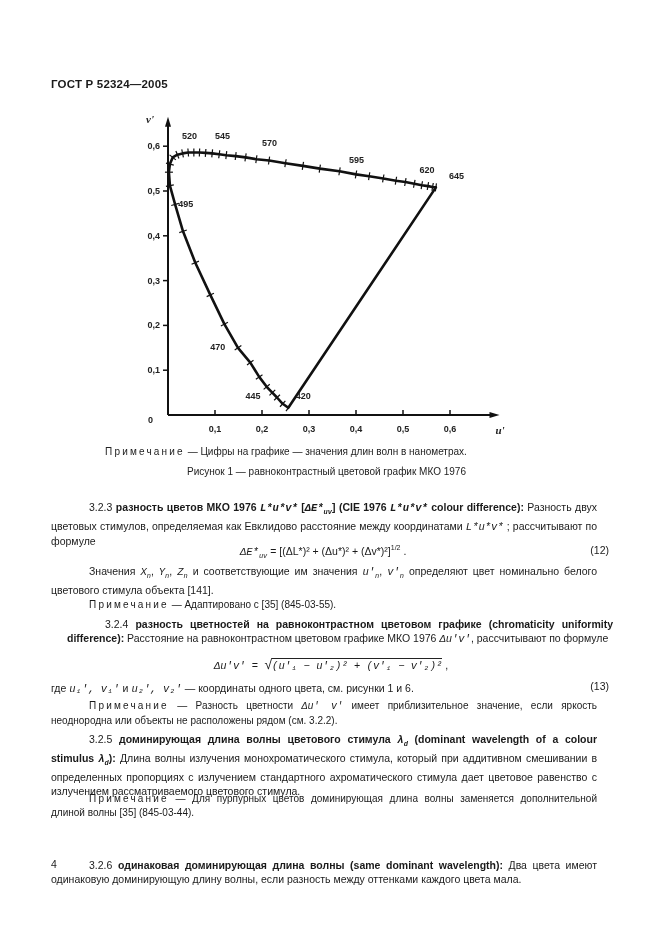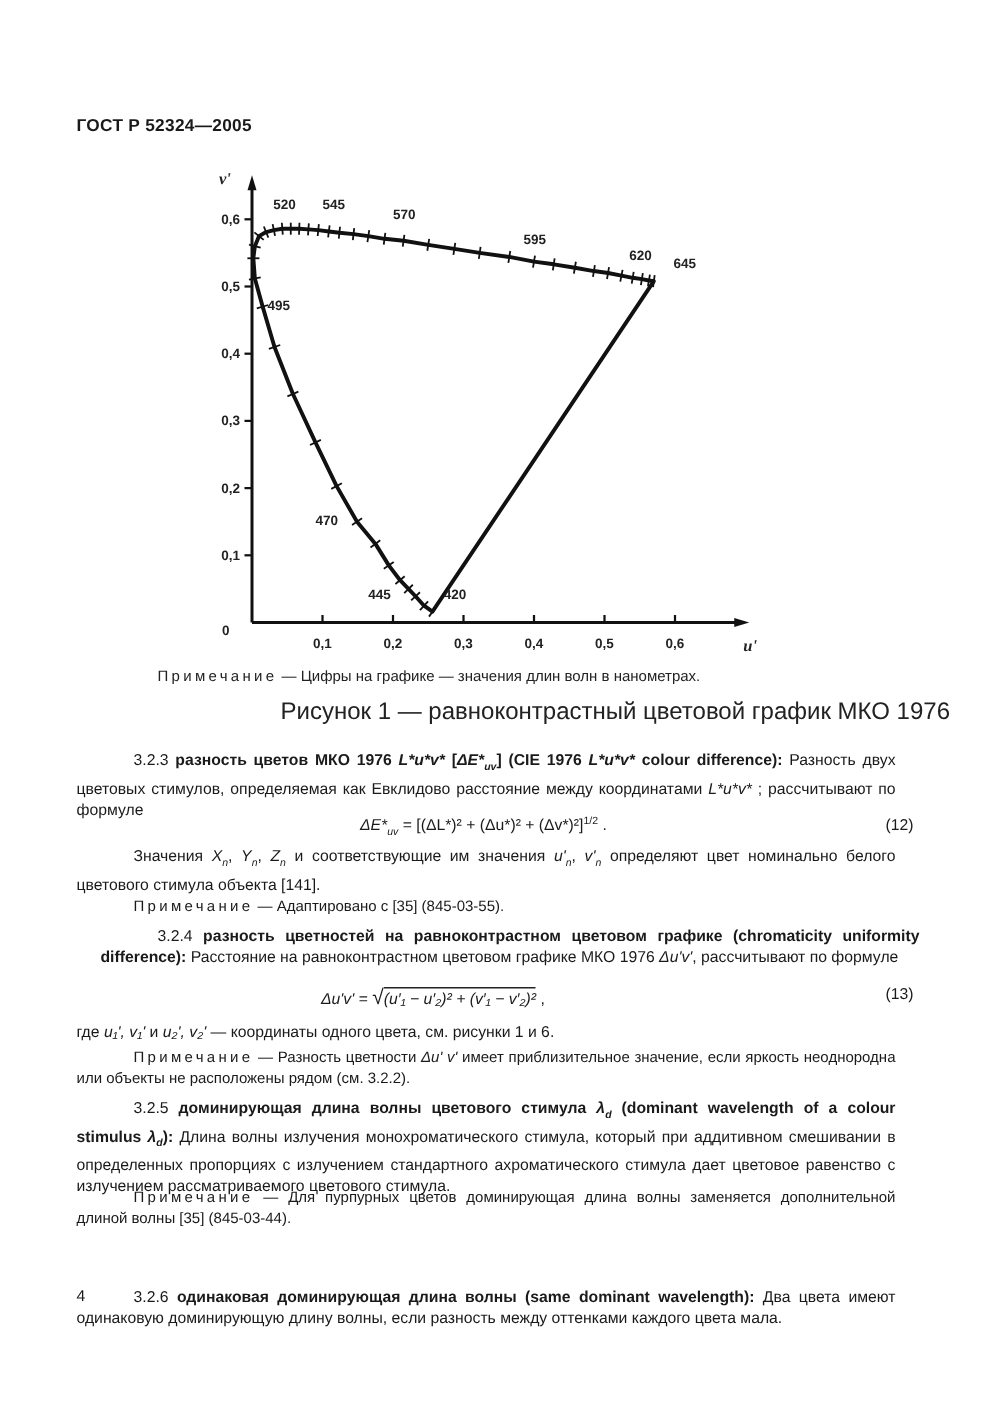--- a/index.html
+++ b/index.html
@@ -5,25 +5,25 @@
   html, body { margin: 0; padding: 0; background: #ffffff; }
   body { width: 661px; height: 936px; position: relative; overflow: hidden;
          font-family: "Liberation Sans", sans-serif; color: #1a1a1a; }
   .hdr { position: absolute; left: 51px; top: 78px; font-weight: bold; font-size: 11.5px; letter-spacing: 0.2px; }
   #chart { position: absolute; left: 0; top: 0; }
   .tick-label { font-family: "Liberation Sans", sans-serif; font-size: 9px; font-weight: bold; fill: #222; }
   .wl-label { font-family: "Liberation Sans", sans-serif; font-size: 9px; font-weight: bold; fill: #222; }
   .axis-label { font-family: "Liberation Serif", serif; font-style: italic; font-size: 11px; font-weight: bold; fill: #222; }
   .note { position: absolute; font-size: 10px; color: #222; padding-left: 15px; }
   .spaced { letter-spacing: 2.2px; }
-  .caption { position: absolute; font-size: 16px; color: #222; }
+  .caption { position: absolute; font-size: 10px; color: #222; }
   .para { position: absolute; left: 51px; width: 546px; font-size: 10.5px; line-height: 14px; color: #1a1a1a; text-align: justify; }
   .para .ind { display: inline-block; width: 38px; }
   .b { font-weight: bold; }
-  .i { font-style: italic; }
+  .i { font-style: italic; font-family: Liberation Mono, monospace; }
   .formula { position: absolute; font-size: 10.5px; color: #1a1a1a; font-family: "Liberation Sans", sans-serif; }
   .eqnum { position: absolute; right: 52px; font-size: 10.5px; }
   .pg { position: absolute; left: 51px; top: 858px; font-size: 10.5px; }
   sub, sup { font-size: 7px; }
 </style>
 </head>
 <body>
 
 <div class="hdr">ГОСТ Р 52324—2005</div>
 
@@ -141,21 +141,21 @@
 <div class="para" style="top:598px; font-size:10px;">
   <span class="ind"></span><span class="spaced">Примечание</span><span> — Адаптировано с [35] (845-03-55).</span>
 </div>
 
 <div class="para" style="top:617px;margin-left:16px;">
   <span class="ind"></span><span>3.2.4 </span><span class="b">разность цветностей на равноконтрастном цветовом графике (chromaticity uniformity difference):</span><span> Расстояние на равноконтрастном цветовом графике МКО 1976 </span><span class="i">Δu'v'</span><span>, рассчитывают по формуле</span>
 </div>
 <div class="formula" style="left:214px; top:656px;text-align:right;">
   <span class="i">Δu'v' = </span><span style="font-size:14px;">√</span><span class="i" style="border-top:1px solid #222; padding-top:1px;">(u′₁ − u′₂)² + (v′₁ − v′₂)²</span><span> ,</span>
 </div>
-<div class="eqnum" style="top:657px;">(13)</div>
+<div class="eqnum" style="top:680px;">(13)</div>
 <div class="para" style="top:681px;">
   <span>где </span><span class="i">u₁', v₁'</span><span> и </span><span class="i">u₂', v₂'</span><span> — координаты одного цвета, см. рисунки 1 и 6.</span>
 </div>
 <div class="para" style="top:699px; font-size:10px;">
   <span class="ind"></span><span class="spaced">Примечание</span><span> — Разность цветности </span><span class="i">Δu' v'</span><span> имеет приблизительное значение, если яркость неоднородна или объекты не расположены рядом (см. 3.2.2).</span>
 </div>
 
 <div class="para" style="top:732px;">
   <span class="ind"></span><span>3.2.5 </span><span class="b"><span>доминирующая длина волны цветового стимула </span><span class="i">λ</span><sub class="i">d</sub><span> (dominant wavelength of a colour stimulus </span><span class="i">λ</span><sub class="i">d</sub><span>):</span></span><span> Длина волны излучения монохроматического стимула, который при аддитивном смешивании в определенных пропорциях с излучением стандартного ахроматического стимула дает цветовое равенство с излучением рассматриваемого цветового стимула.</span>
 </div>

